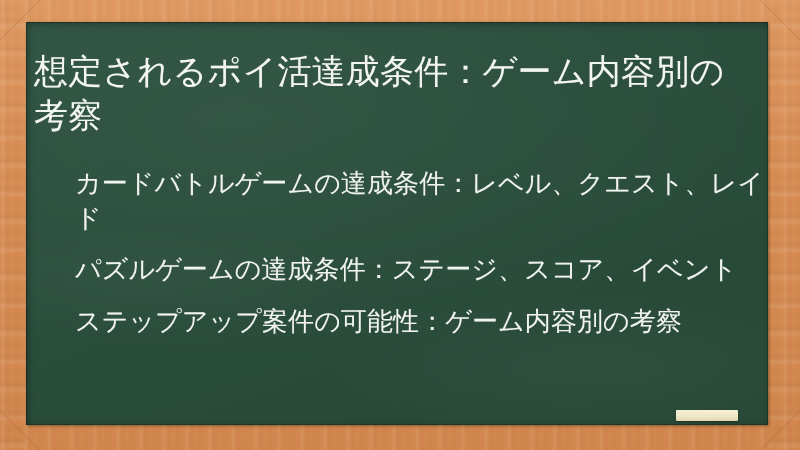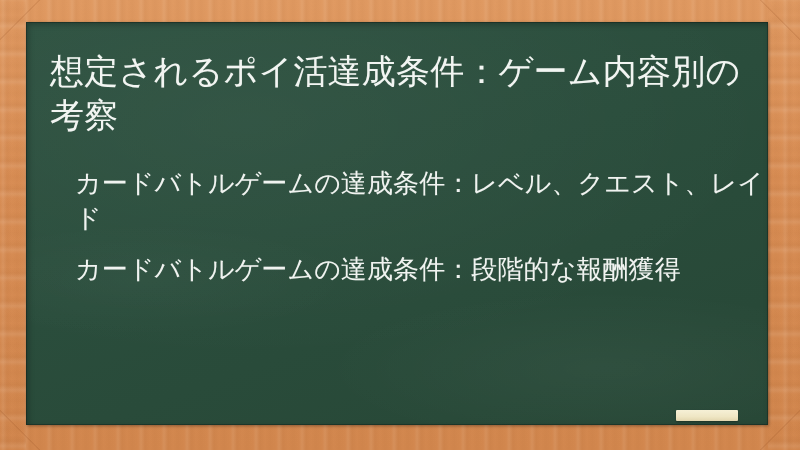--- a/index.html
+++ b/index.html
@@ -120,21 +120,20 @@
     left: 8px;
     top: 4px;
     width: 716px;
     color: #f2f5f2;
     font-size: 34px;
     line-height: 1.30;
     font-weight: 400;
     letter-spacing: 0.2px;
     text-shadow: 0 0 1px rgba(255,255,255,0.22);
     white-space: normal;
-    margin-left: 16px;
   }
   #bullets {
     position: absolute;
     left: 8px;
     top: 128px;
     width: 722px;
     margin: 16px;
     padding: 0;
     list-style: none;
   }
@@ -177,21 +176,22 @@
   <div class="mitre bl"></div>
   <div class="mitre br"></div>
 
   <div id="board">
     <div class="content">
 
       <h1 id="title">想定されるポイ活達成条件：ゲーム内容別の考察</h1>
 
       <ul id="bullets">
         <li>カードバトルゲームの達成条件：レベル、クエスト、レイド</li>
-        <li>カードバトルゲームの達成条件：段階的な報酬獲得</li>
+        <li>パズルゲームの達成条件：ステージ、スコア、イベント</li>
+        <li>ステップアップ案件の可能性：ゲーム内容別の考察</li>
       </ul>
 
     </div>
   </div>
 
   <div id="chalk"></div>
 
 </div>
 
 </body></html>

